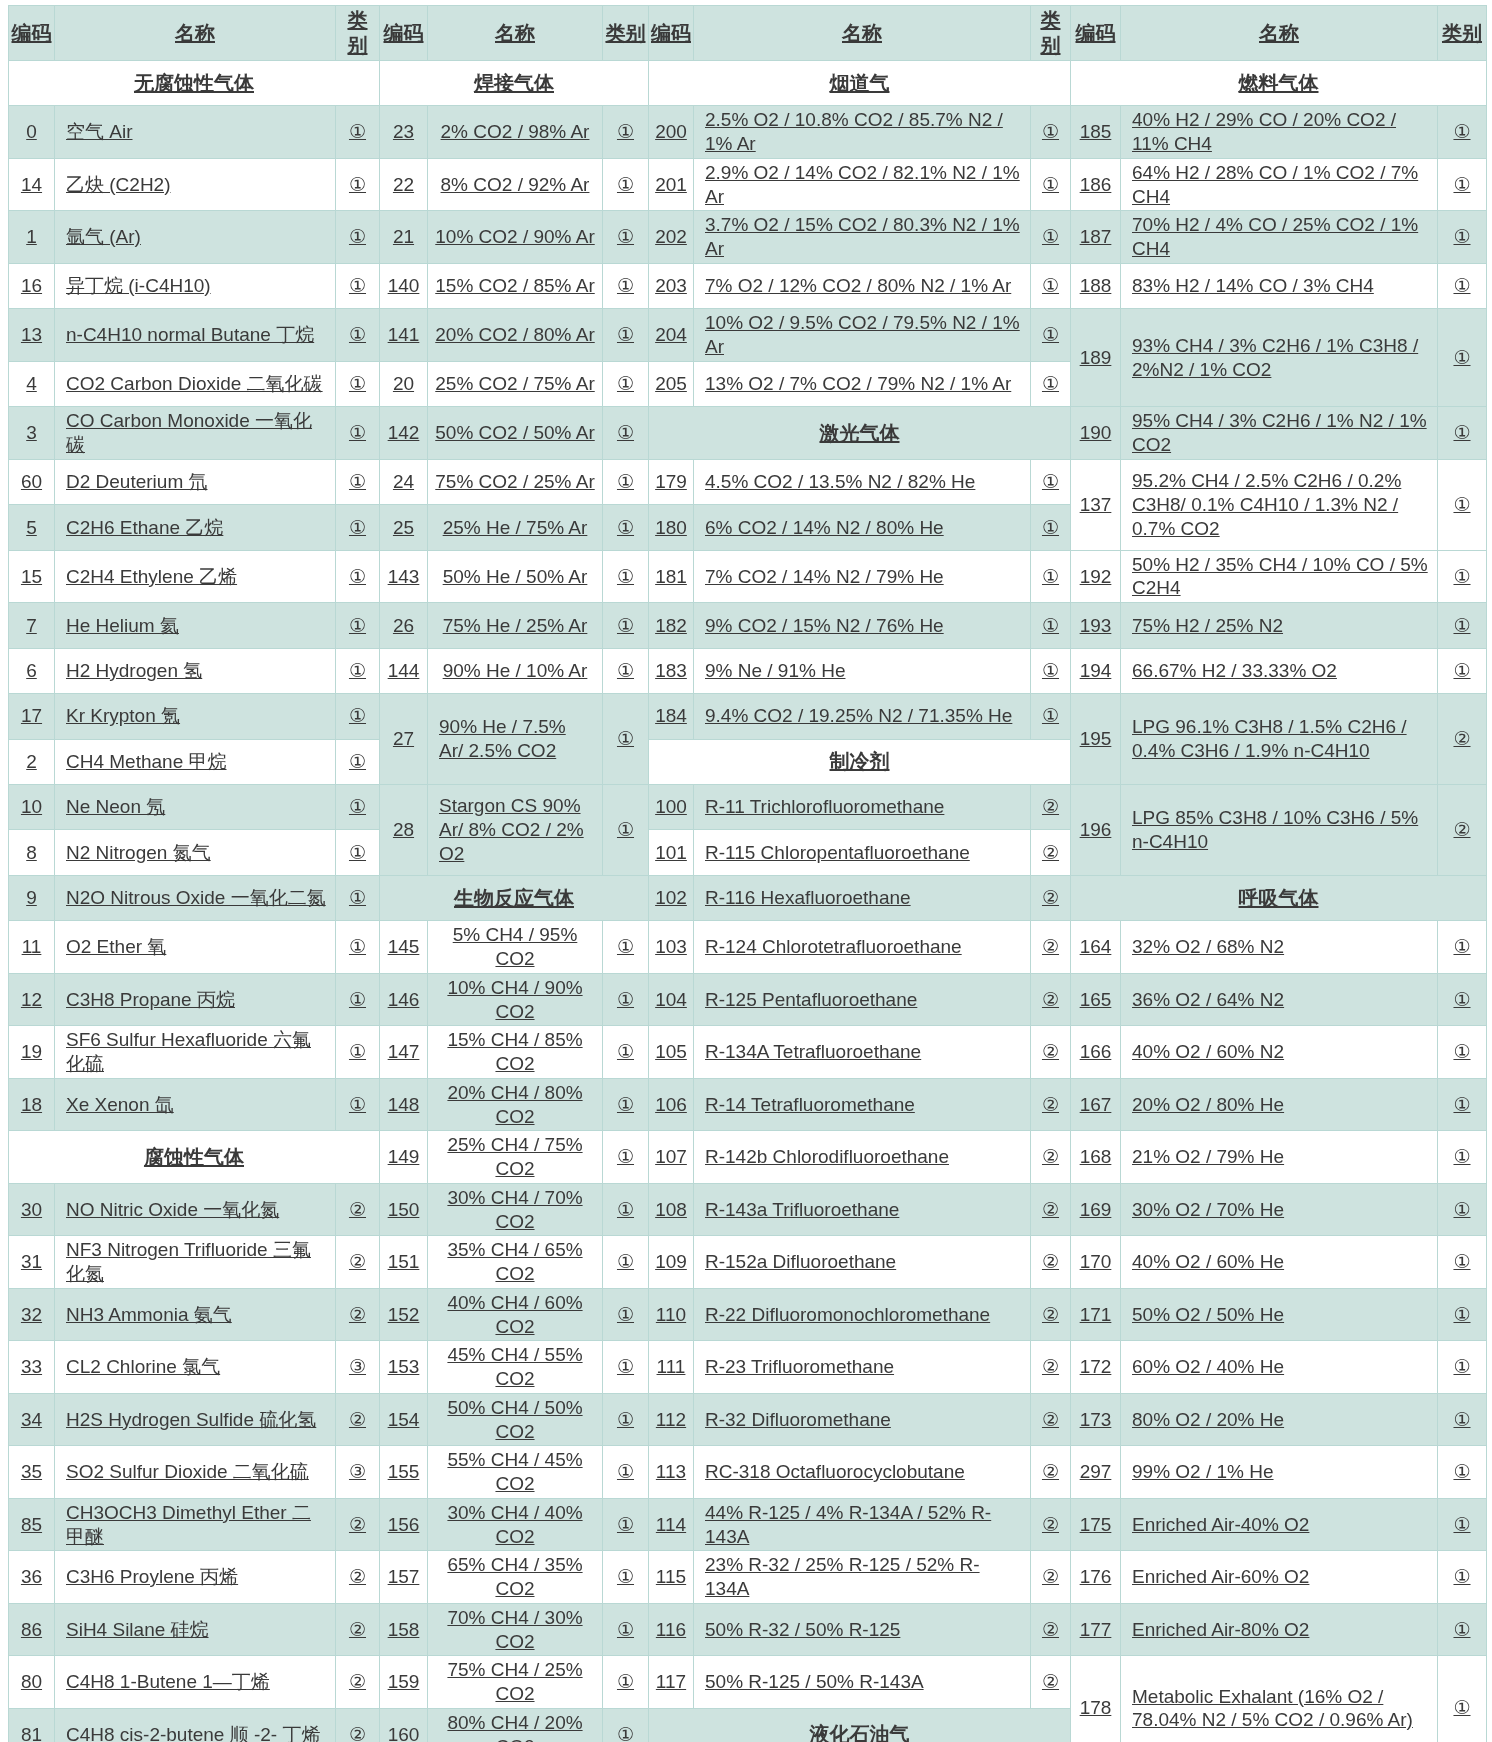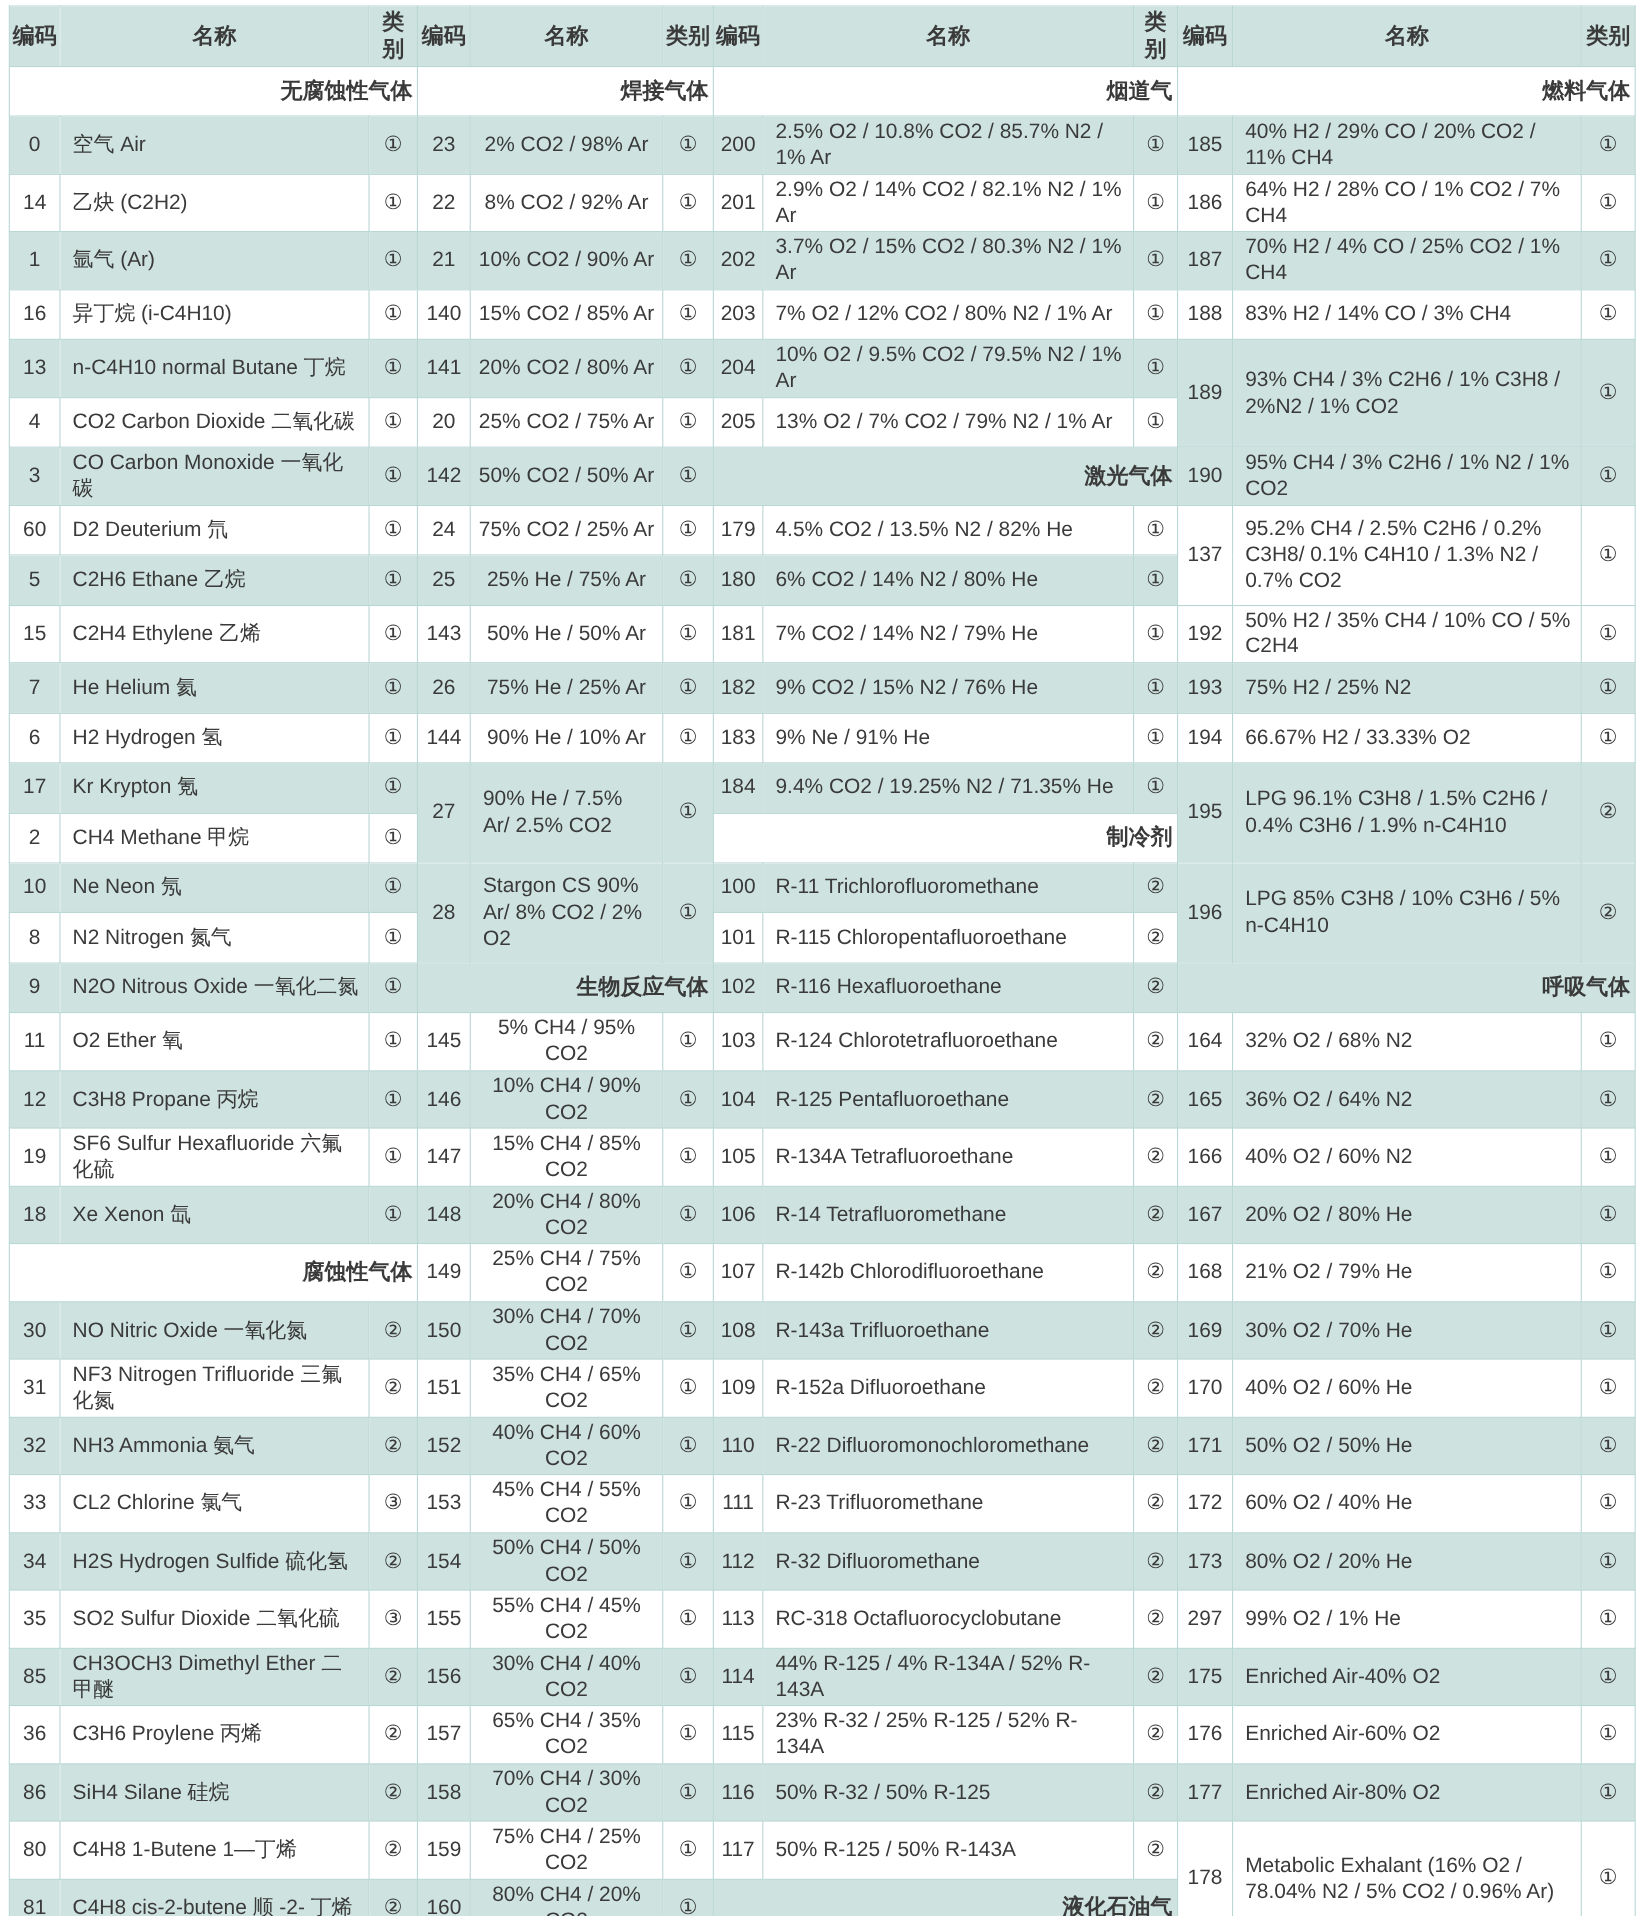--- a/index.html
+++ b/index.html
@@ -10,28 +10,28 @@
     --text:#3a3a3a;
   }
   html,body{margin:0;padding:0;background:#fff;}
   body{width:1492px;font-family:"Liberation Sans","DejaVu Sans",sans-serif;color:var(--text);}
   .wrap{padding:5px 6px 9px 8px;}
   table{border-collapse:collapse;table-layout:fixed;width:1478px;border:1px solid var(--outer);}
   col.c-code1{width:46px}  col.c-name1{width:281px} col.c-cat1{width:44px}
   col.c-code2{width:48px}  col.c-name2{width:175px} col.c-cat2{width:46px}
   col.c-code3{width:45px}  col.c-name3{width:337px} col.c-cat3{width:40px}
   col.c-code4{width:50px}  col.c-name4{width:317px} col.c-cat4{width:49px}
-  tr{height:45.45px;}
+  tr{height:45.45px;text-decoration:underline;}
   th,td{border:1px solid var(--inner);line-height:1.25;overflow:hidden;}
   th{background:var(--stripe);font-weight:bold;font-size:20px;text-align:center;padding:2px;}
   td{font-size:19px;padding:2px 4px;}
   td.code,td.cat{text-align:center;padding:2px 2px;}
   td.name{text-align:left;padding:2px 8px 2px 11px;}
   td.name.center{text-align:center;padding:2px 4px;}
-  td.sec{font-weight:bold;text-align:right;font-size:20px;}
+  td.sec{font-weight:bold;text-align:center;font-size:20px;}
   td.bg-t{background:var(--stripe);}
   td.bg-w{background:var(--white);}
 </style>
 </head>
 <body>
 
 <div class="wrap">
   <table>
     <colgroup>
       <col class="c-code1">

